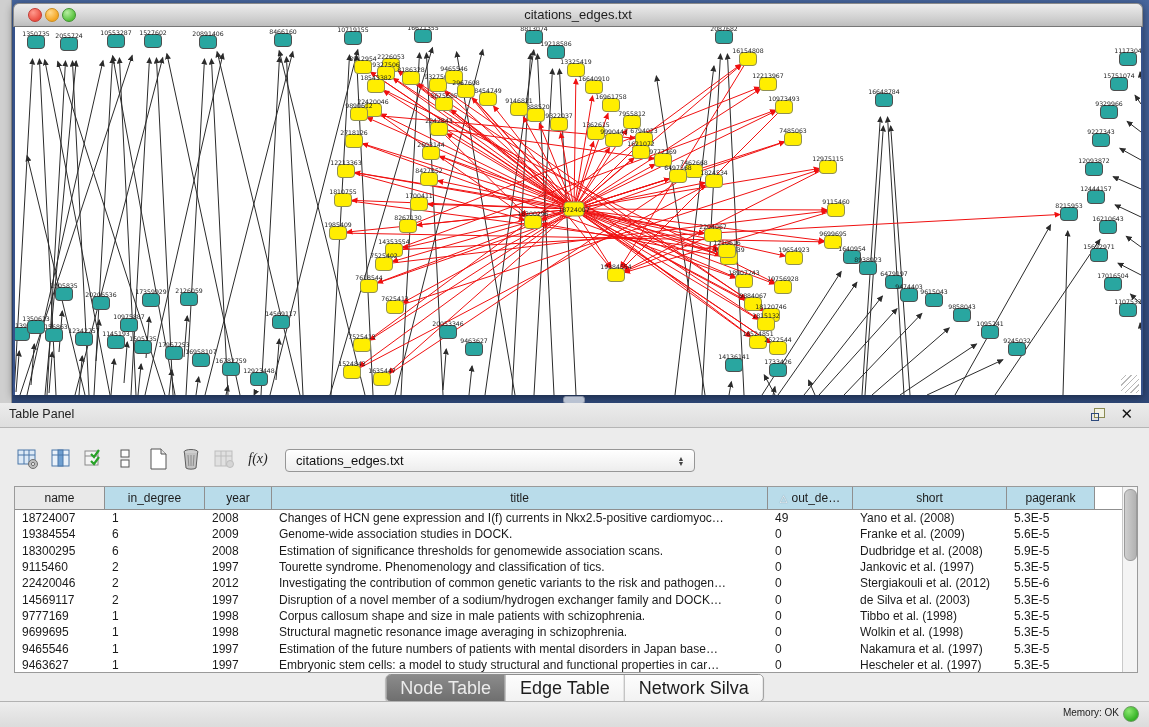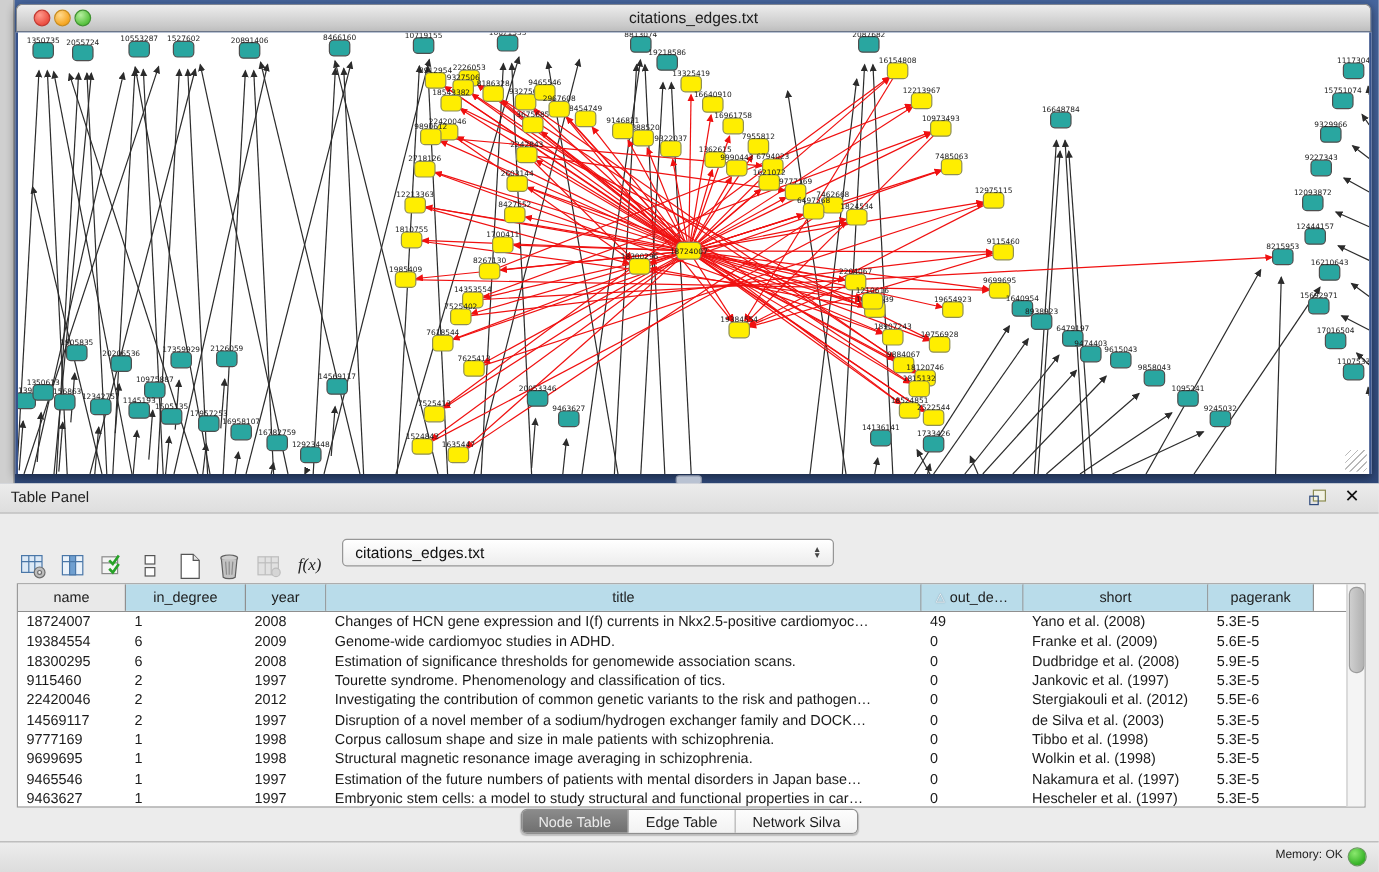--- a/index.html
+++ b/index.html
@@ -33,21 +33,21 @@
   #panel{position:absolute;left:0;top:403px;width:1149px;height:324px;background:#ececec;}
   #panel-header{position:absolute;left:0;top:0;width:100%;height:24px;
     background:linear-gradient(180deg,#ececec,#dedede);border-bottom:1px solid #b5b5b5;}
   #panel-title{position:absolute;left:9px;top:4px;font-size:12.5px;color:#222;}
   #float-icon{position:absolute;right:44px;top:5px;width:14px;height:13px;}
   #float-icon .sq1{position:absolute;left:3px;top:0;width:9px;height:8px;border:1px solid #8a8a52;background:#f2f2e4;}
   #float-icon .sq2{position:absolute;left:0;top:5px;width:6px;height:6px;border:1px solid #2e4a7c;}
   #panel-close{position:absolute;right:16px;top:2px;font-size:15px;font-weight:bold;color:#111;line-height:18px;}
 
   #toolbar{position:absolute;left:14px;top:40px;height:34px;width:1120px;}
-  .tb-icon{position:absolute;top:2px;width:28px;height:28px;display:flex;align-items:center;justify-content:center;margin-top:13px;}
+  .tb-icon{position:absolute;top:2px;width:28px;height:28px;display:flex;align-items:center;justify-content:center;}
   #fx-icon{font-size:14px;font-style:italic;color:#222;font-family:"Liberation Serif","DejaVu Serif",serif;}
   #combo{position:absolute;left:271px;top:6px;width:408px;height:21px;border:1px solid #969696;
     border-radius:4px;background:linear-gradient(180deg,#ffffff,#ededed);
     box-shadow:inset 0 1px 0 #fff;display:flex;align-items:center;}
   #combo-text{flex:1;padding-left:10px;font-size:13px;color:#111;}
   #combo-arrows{width:18px;display:flex;flex-direction:column;align-items:center;line-height:5px;
     font-size:7px;color:#444;padding-right:4px;}
 
   #table{position:absolute;left:14px;top:83px;width:1122px;height:185px;
     border:1px solid #9a9a9a;background:#fff;display:flex;}
@@ -61,21 +61,21 @@
   #rows{flex:1;display:flex;flex-direction:column;}
   .trow{display:flex;height:16.3px;align-items:center;}
   .tcell{box-sizing:border-box;padding-left:7px;font-size:12px;color:#1a1a1a;
     overflow:hidden;white-space:nowrap;}
   #vscroll{width:14px;background:#f4f4f4;border-left:1px solid #c9c9c9;position:relative;}
   #vthumb{position:absolute;left:1px;top:2px;width:11px;height:70px;border-radius:6px;
     background:linear-gradient(90deg,#cfcfcf,#b2b2b2);border:1px solid #9b9b9b;}
 
   #tabs{position:absolute;left:50%;top:271px;transform:translateX(-50%);display:flex;
     border:1px solid #8f8f8f;border-radius:5px;overflow:hidden;box-shadow:0 1px 1px rgba(0,0,0,.2);}
-  .tab{padding:2.5px 14px;font-size:12px;background:linear-gradient(180deg,#fdfdfd,#f2f2f2);
+  .tab{padding:2.5px 14px;font-size:18px;background:linear-gradient(180deg,#fdfdfd,#f2f2f2);
     color:#1c1c1c;border-left:1px solid #b5b5b5;white-space:nowrap;}
   .tab:first-child{border-left:none;}
   .tab.sel{background:linear-gradient(180deg,#8b8b8b,#6f6f6f);color:#ececec;}
 
   #statusbar{position:absolute;left:0;bottom:0;width:100%;height:25px;
     background:linear-gradient(180deg,#ededed,#dcdcdc);border-top:1px solid #b2b2b2;}
   #memory{position:absolute;right:30px;top:5px;font-size:10px;color:#222;}
   #mem-dot{position:absolute;right:10px;top:4px;width:14px;height:14px;border-radius:50%;
     background:radial-gradient(circle at 35% 30%,#8ae86e,#35b226 70%);border:1px solid #6a9a60;}
 </style>
@@ -871,21 +871,21 @@
               <div class="tcell" style="width: 67px;">2008</div>
               <div class="tcell" style="width: 496px;">Changes of HCN gene expression and I(f) currents in Nkx2.5-positive cardiomyoc…</div>
               <div class="tcell" style="width: 85px;">49</div>
               <div class="tcell" style="width: 154px;">Yano et al. (2008)</div>
               <div class="tcell" style="width: 88px;">5.3E-5</div>
             </div>
             <div class="trow">
               <div class="tcell" style="width: 90px;">19384554</div>
               <div class="tcell" style="width: 100px;">6</div>
               <div class="tcell" style="width: 67px;">2009</div>
-              <div class="tcell" style="width: 496px;">Genome-wide cardiomyoc studies in ADHD.</div>
+              <div class="tcell" style="width: 496px;">Genome-wide association studies in DOCK.</div>
               <div class="tcell" style="width: 85px;">0</div>
               <div class="tcell" style="width: 154px;">Franke et al. (2009)</div>
               <div class="tcell" style="width: 88px;">5.6E-5</div>
             </div>
             <div class="trow">
               <div class="tcell" style="width: 90px;">18300295</div>
               <div class="tcell" style="width: 100px;">6</div>
               <div class="tcell" style="width: 67px;">2008</div>
               <div class="tcell" style="width: 496px;">Estimation of significance thresholds for genomewide association scans.</div>
               <div class="tcell" style="width: 85px;">0</div>

